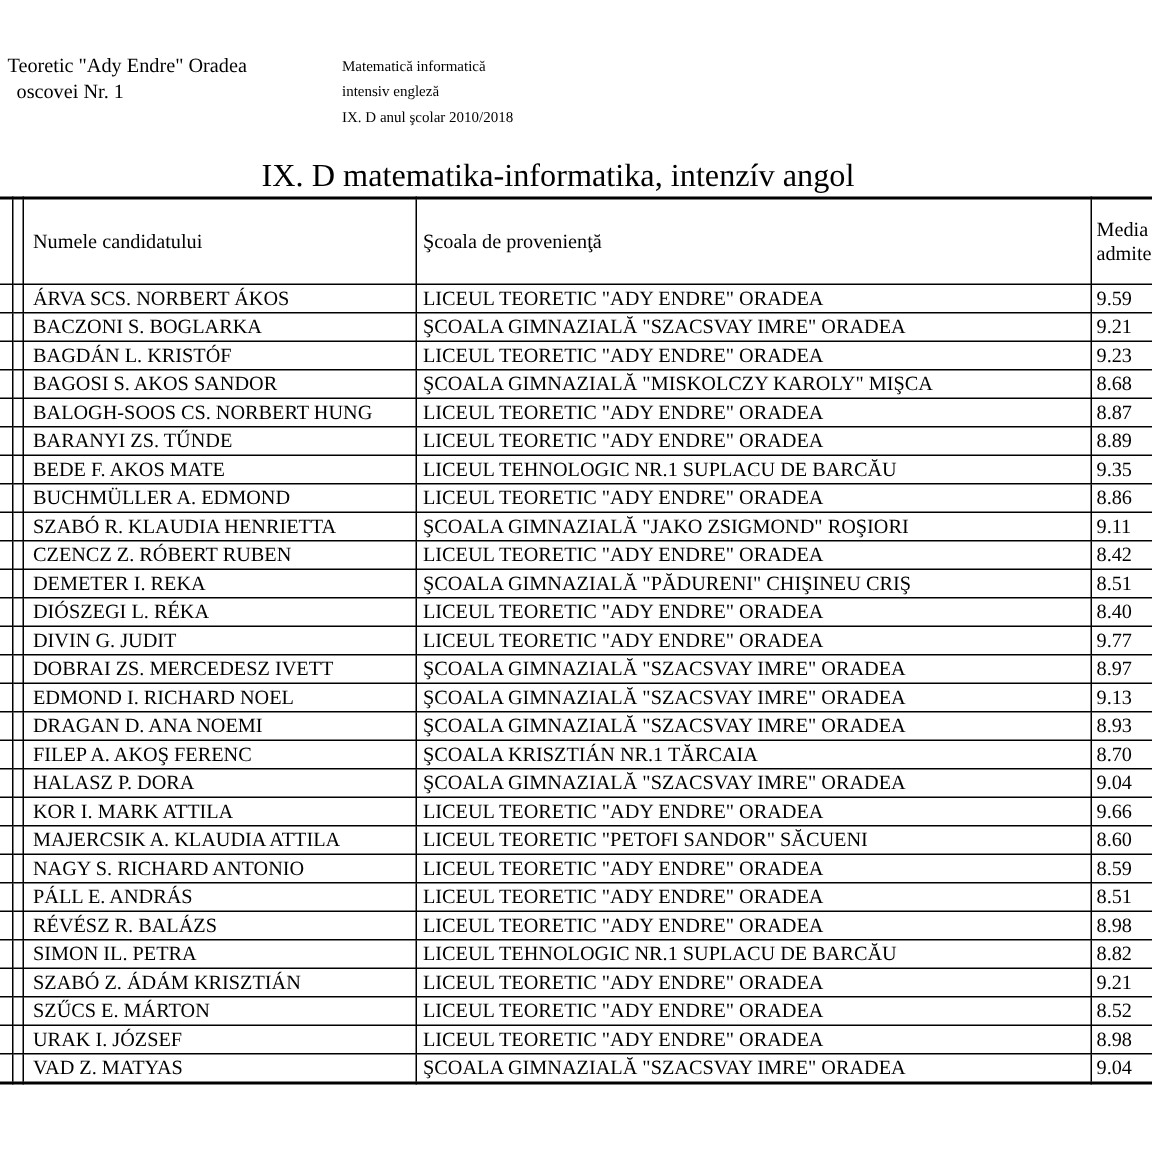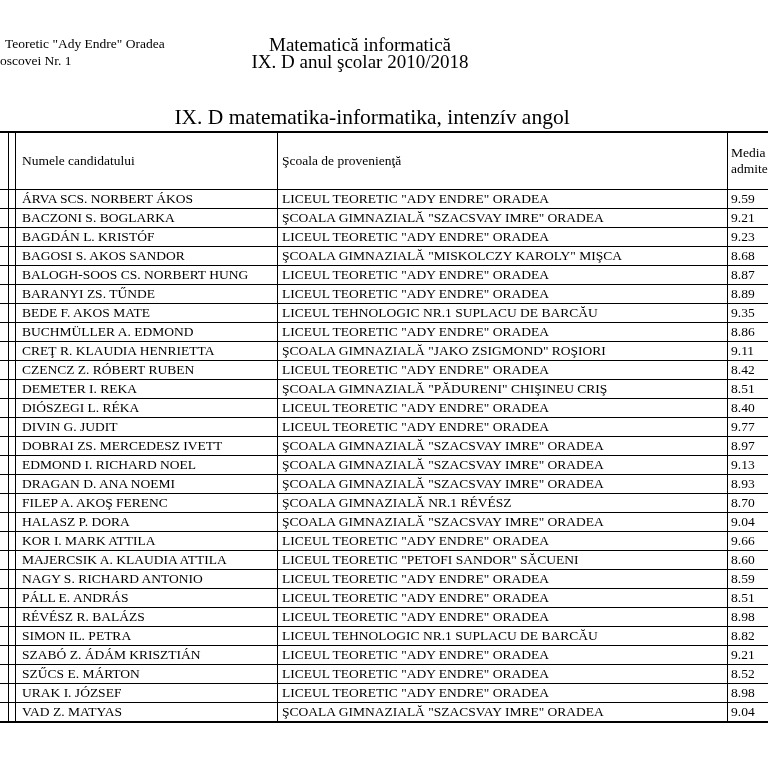--- a/index.html
+++ b/index.html
@@ -7,24 +7,24 @@
     position: relative;
     width: 768px;
     height: 768px;
     background: #ffffff;
     overflow: hidden;
     font-family: "Liberation Serif", "DejaVu Serif", serif;
     color: #000000;
   }
   .lh-line { position: absolute; font-size: 13.5px; line-height: 16px; white-space: nowrap; }
   #lh-left1 { top: 36px; left: 5px; }
-  #lh-left2 { top: 53px; left: 0px; }
+  #lh-left2 { top: 53px; left: 11px; }
   #lh-center {
     position: absolute; top: 36px; left: 228px; width: 264px;
-    text-align: center; font-size: 19px; line-height: 17px;
+    text-align: left; font-size: 10px; line-height: 17px;
   }
   #doc-title {
     position: absolute; top: 104px; left: -12px; width: 768px;
     text-align: center; font-size: 21.5px; line-height: 26px; white-space: nowrap;
   }
   table#candidates {
     position: absolute; top: 131px; left: -40px;
     border-collapse: collapse; table-layout: fixed;
     width: 867px;
     font-size: 13.5px;
@@ -51,20 +51,21 @@
 </head>
 <body>
 
 <div id="screen">
 
   <div id="lh-left1" class="lh-line">Teoretic "Ady Endre" Oradea</div>
   <div id="lh-left2" class="lh-line">oscovei Nr. 1</div>
 
   <div id="lh-center">
     <div>Matematică informatică</div>
+    <div>intensiv engleză</div>
     <div>IX. D anul şcolar 2010/2018</div>
   </div>
 
   <div id="doc-title">IX. D matematika-informatika, intenzív angol</div>
 
   <table id="candidates">
     <colgroup>
       <col style="width:48px">
         <col style="width:7px">
         <col style="width:262px">
@@ -136,21 +137,21 @@
         <tr>
       <td></td>
       <td></td>
       <td class="cell-name">BUCHMÜLLER A. EDMOND</td>
       <td class="cell-school">LICEUL TEORETIC "ADY ENDRE" ORADEA</td>
       <td class="cell-grade">8.86</td>
     </tr>
         <tr>
       <td></td>
       <td></td>
-      <td class="cell-name">CREŢ R. KLAUDIA HENRIETTA</td>
+      <td class="cell-name">SZABÓ R. KLAUDIA HENRIETTA</td>
       <td class="cell-school">ŞCOALA GIMNAZIALĂ "JAKO ZSIGMOND" ROŞIORI</td>
       <td class="cell-grade">9.11</td>
     </tr>
         <tr>
       <td></td>
       <td></td>
       <td class="cell-name">CZENCZ Z. RÓBERT RUBEN</td>
       <td class="cell-school">LICEUL TEORETIC "ADY ENDRE" ORADEA</td>
       <td class="cell-grade">8.42</td>
     </tr>
@@ -193,21 +194,21 @@
       <td></td>
       <td></td>
       <td class="cell-name">DRAGAN D. ANA NOEMI</td>
       <td class="cell-school">ŞCOALA GIMNAZIALĂ "SZACSVAY IMRE" ORADEA</td>
       <td class="cell-grade">8.93</td>
     </tr>
         <tr>
       <td></td>
       <td></td>
       <td class="cell-name">FILEP A. AKOŞ FERENC</td>
-      <td class="cell-school">ŞCOALA GIMNAZIALĂ NR.1 RÉVÉSZ</td>
+      <td class="cell-school">ŞCOALA KRISZTIÁN NR.1 TĂRCAIA</td>
       <td class="cell-grade">8.70</td>
     </tr>
         <tr>
       <td></td>
       <td></td>
       <td class="cell-name">HALASZ P. DORA</td>
       <td class="cell-school">ŞCOALA GIMNAZIALĂ "SZACSVAY IMRE" ORADEA</td>
       <td class="cell-grade">9.04</td>
     </tr>
         <tr>

